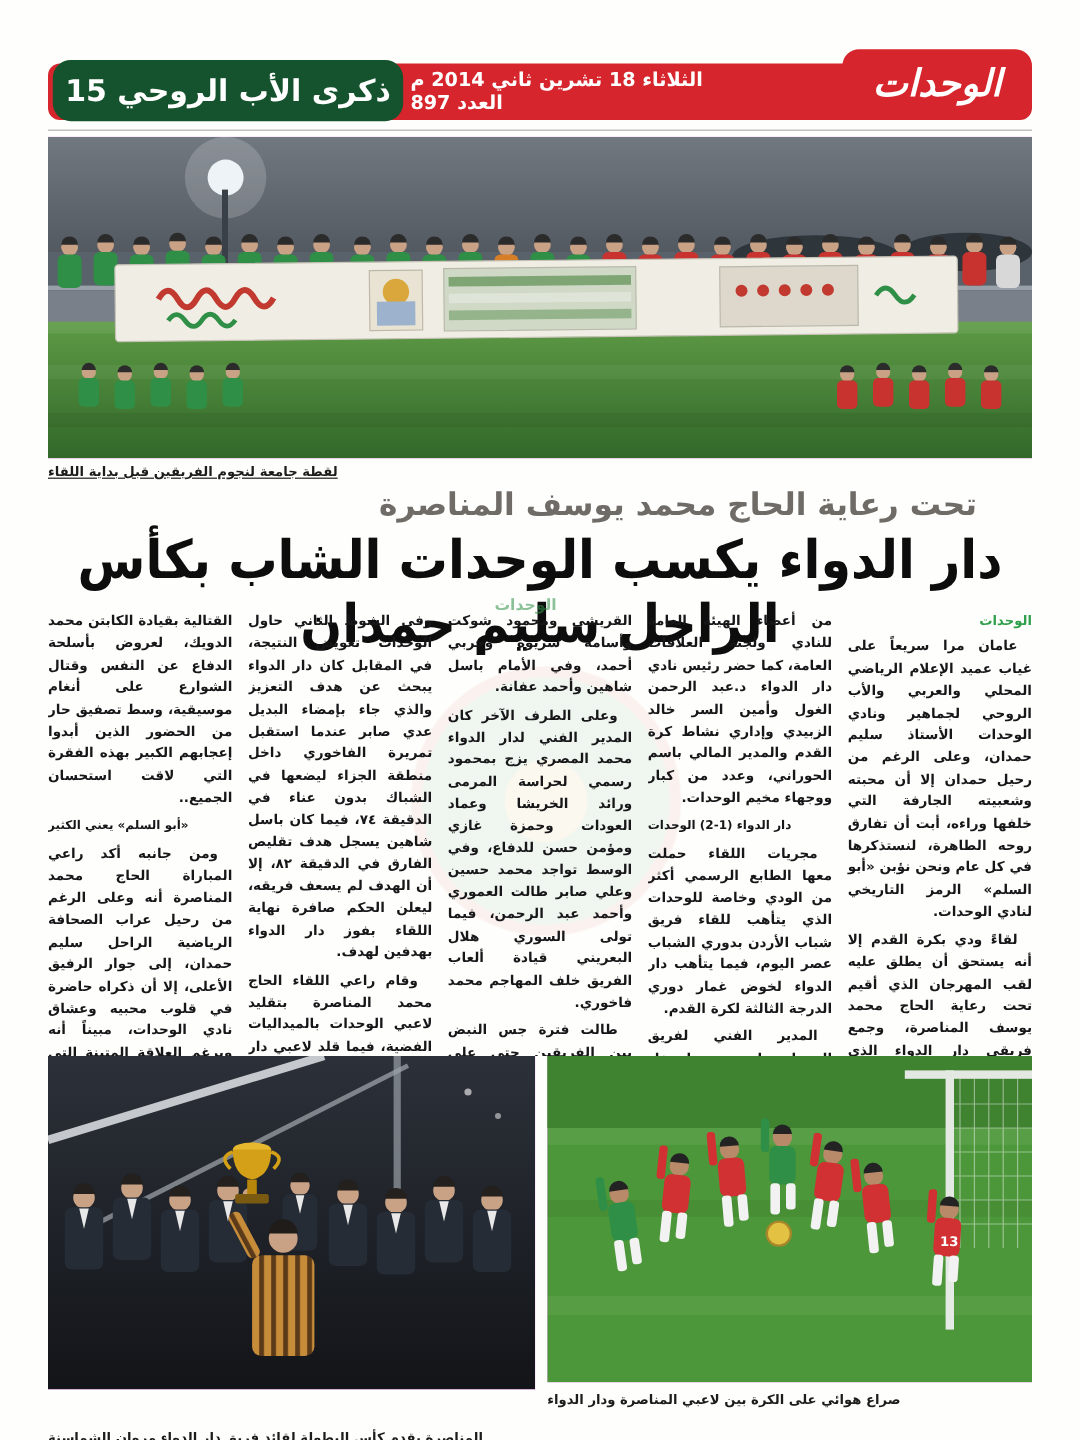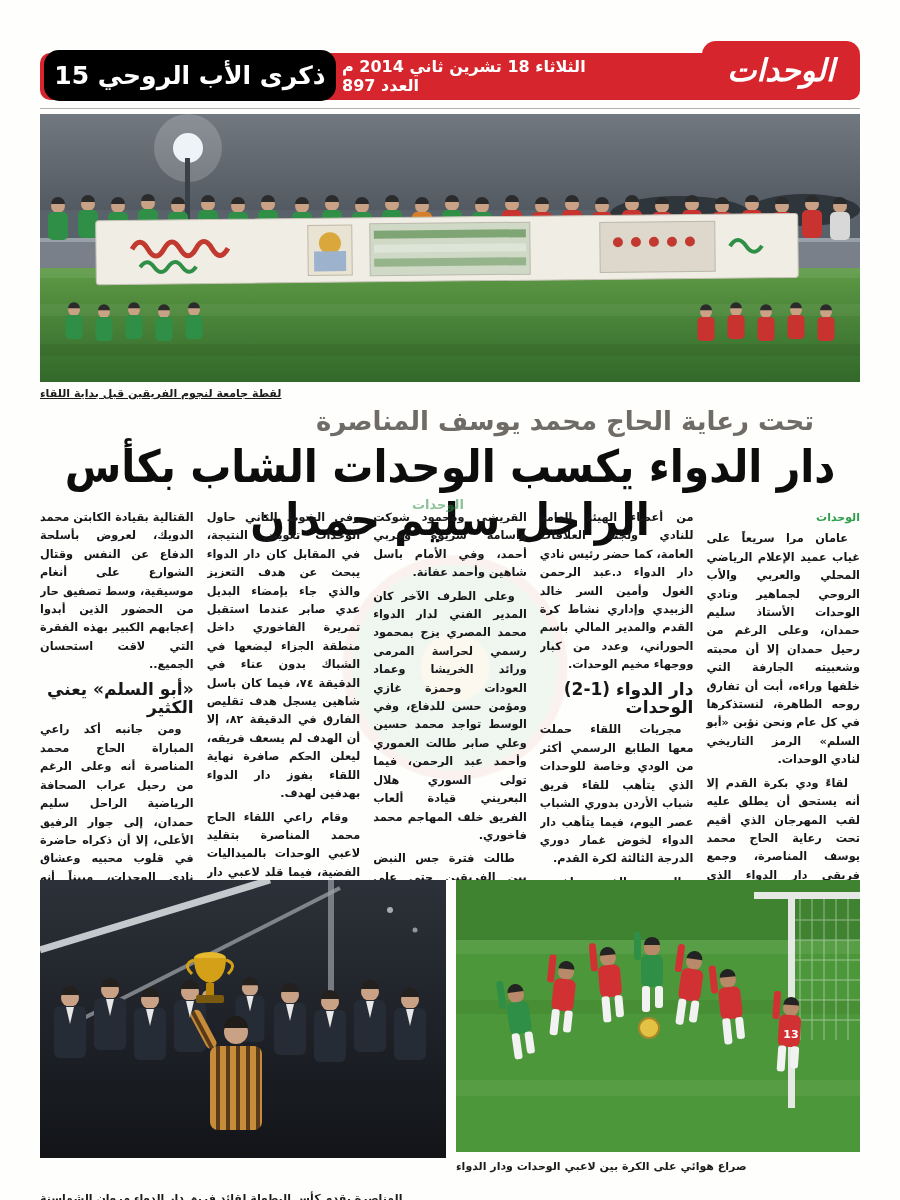--- a/index.html
+++ b/index.html
@@ -4,21 +4,21 @@
 <style>
   html,body{margin:0;padding:0;background:#ffffff;}
   .page{position:relative;width:900px;height:1200px;background:#fefefc;overflow:hidden;
         font-family:"DejaVu Sans",sans-serif;}
   
   .masthead{position:absolute;left:40px;top:53px;width:820px;height:47px;
             background:#d6252c;border-radius:10px;}
   .logo-block{position:absolute;right:0;top:-12px;width:158px;height:59px;
               background:#d6252c;border-radius:14px;display:flex;align-items:center;justify-content:center;}
   .logo-text{color:#fff;font-size:31px;font-weight:bold;font-style:italic;direction:rtl;line-height:1;}
-  .badge-green{position:absolute;left:4px;top:-3px;width:292px;height:51px;background:#000000;
+  .badge-green{position:absolute;left:4px;top:-3px;width:292px;height:51px;background:#14532d;
                border-radius:15px;display:flex;align-items:center;justify-content:center;}
   .badge-text{color:#fff;font-size:25px;font-weight:bold;direction:rtl;line-height:1;}
   .date-issue{position:absolute;left:302px;bottom:5px;width:250px;color:#fff;font-size:16px;
               font-weight:bold;direction:rtl;text-align:left;}
   .top-rule{position:absolute;left:40px;top:108px;width:820px;border-top:1px solid #b5b2ad;}
   
   .photo{position:absolute;overflow:hidden;background:#f0abfc;}
   .photo svg{display:block;width:100%;height:100%;}
   .photo-lead{left:40px;top:114px;width:820px;height:268px;}
   .photo-bl{left:40px;top:880px;width:406px;height:278px;}
@@ -39,21 +39,21 @@
                   background:radial-gradient(circle at 50% 45%, #d9a73b 0 18%, #2f9147 19% 55%, #c43 56% 60%, transparent 61%);
                   opacity:.07;pointer-events:none;}
   
   .columns{position:absolute;left:40px;top:509px;width:820px;height:371px;display:flex;
            direction:rtl;gap:13px;}
   .col{flex:1;overflow:hidden;direction:rtl;text-align:justify;color:#17171a;
        font-size:11.3px;line-height:18.4px;font-weight:bold;}
   .col p{margin:0 0 5px;text-indent:12px;}
   .col p.cont{text-indent:0;}
   .tagline{color:#2f9f4c;font-size:11px;font-weight:bold;margin-bottom:3px;}
-  .subhead{text-align:right;font-size:17px;font-weight:bold;margin:7px 0;text-indent:0 !important;}
+  .subhead{text-align:left;font-size:10px;font-weight:bold;margin:7px 0;text-indent:0 !important;}
 </style>
 </head>
 <body>
 
 <div class="page">
 
   <div class="masthead">
     <div class="logo-block">
       <span class="logo-text">الوحدات</span>
     </div>
@@ -298,15 +298,15 @@
         <use href="#jp" transform="translate(238,82) rotate(8)" style="color:#d23133"></use>
         <use href="#jp" transform="translate(272,100) rotate(-6)" style="color:#d23133"></use>
         <use href="#jp" transform="translate(335,128) rotate(4)" style="color:#d23133"></use>
       </g>
       <text x="335" y="158" font-size="11" font-weight="bold" fill="#ffffff" text-anchor="middle">13</text>
       <circle cx="193" cy="148" r="10" fill="#e3c243" stroke="#a8862a" stroke-width="2"></circle>
     </svg>
   </div>
 
   <div class="caption caption-bl">المناصرة يقدم كأس البطولة لقائد فريق دار الدواء مروان الشماسنة</div>
-  <div class="caption caption-br">صراع هوائي على الكرة بين لاعبي الوحدات ودار الدواء</div>
+  <div class="caption caption-br">صراع هوائي على الكرة بين لاعبي المناصرة ودار الدواء</div>
 
 </div>
 
 </body></html>

